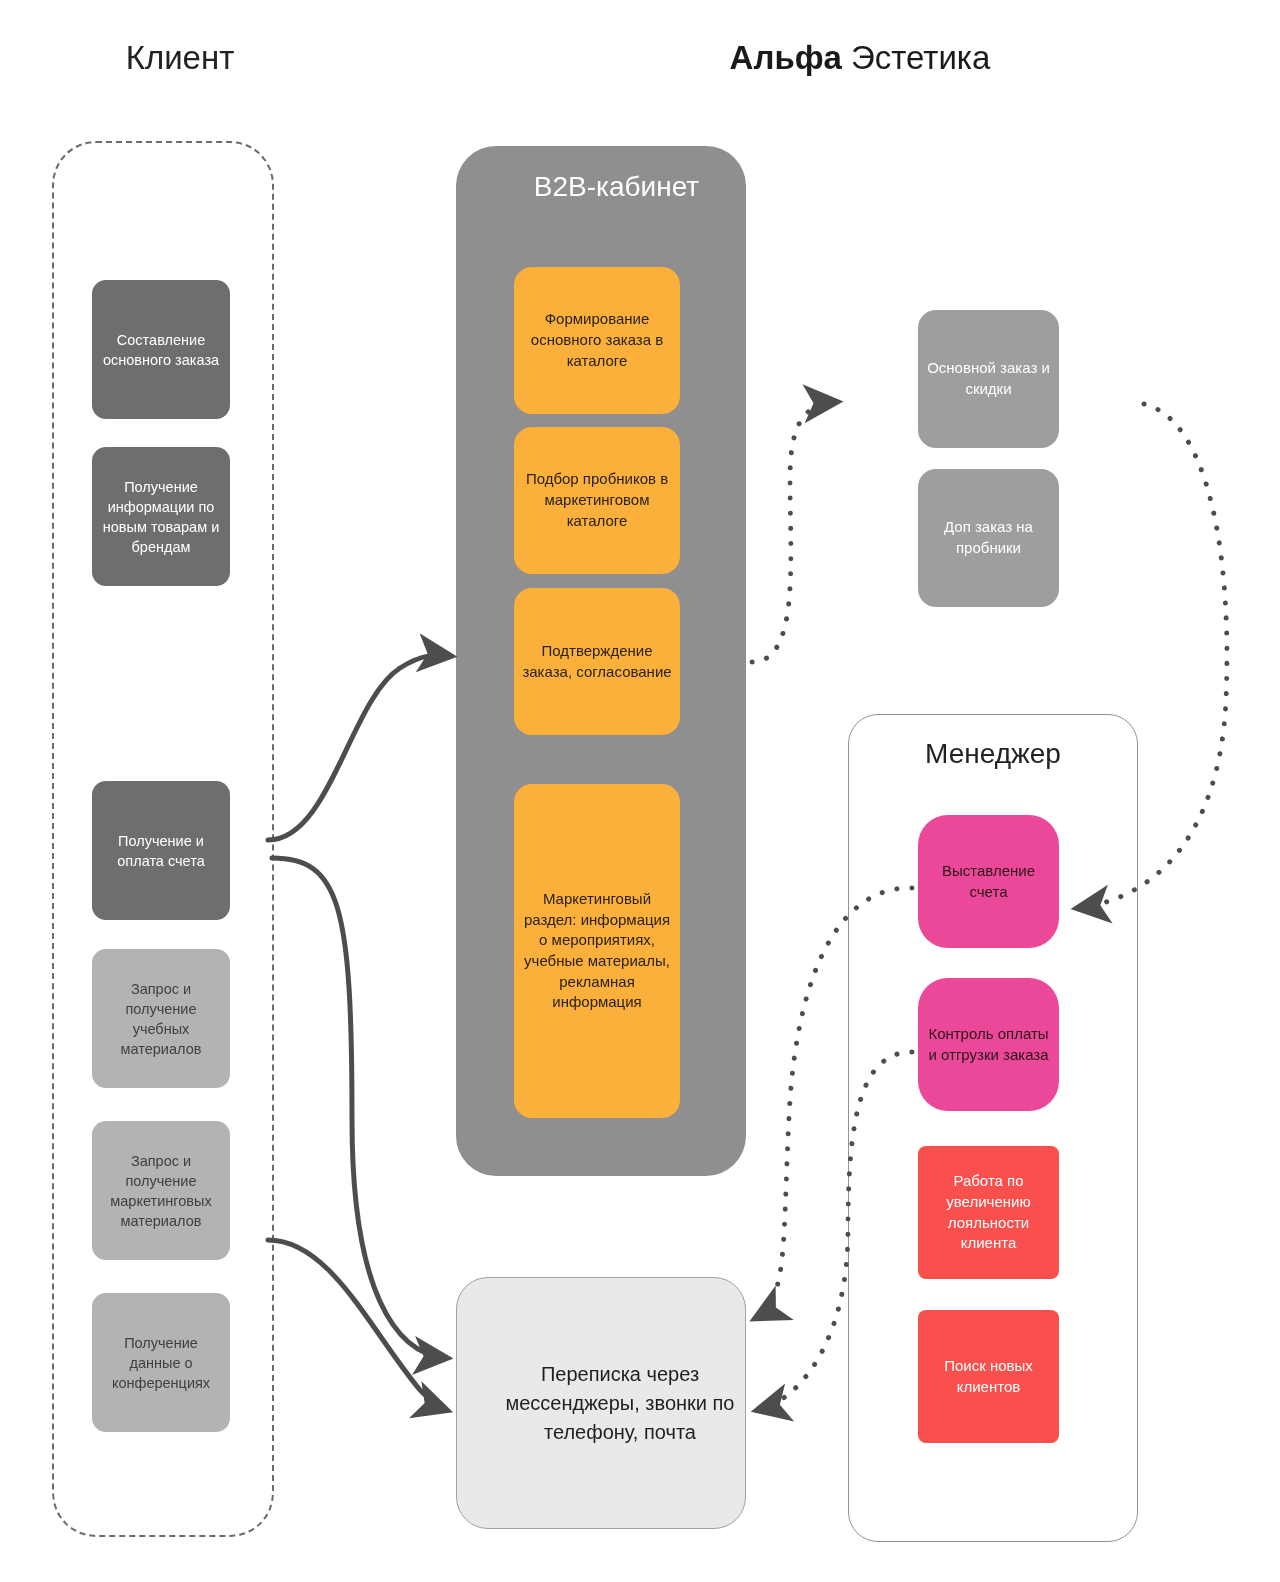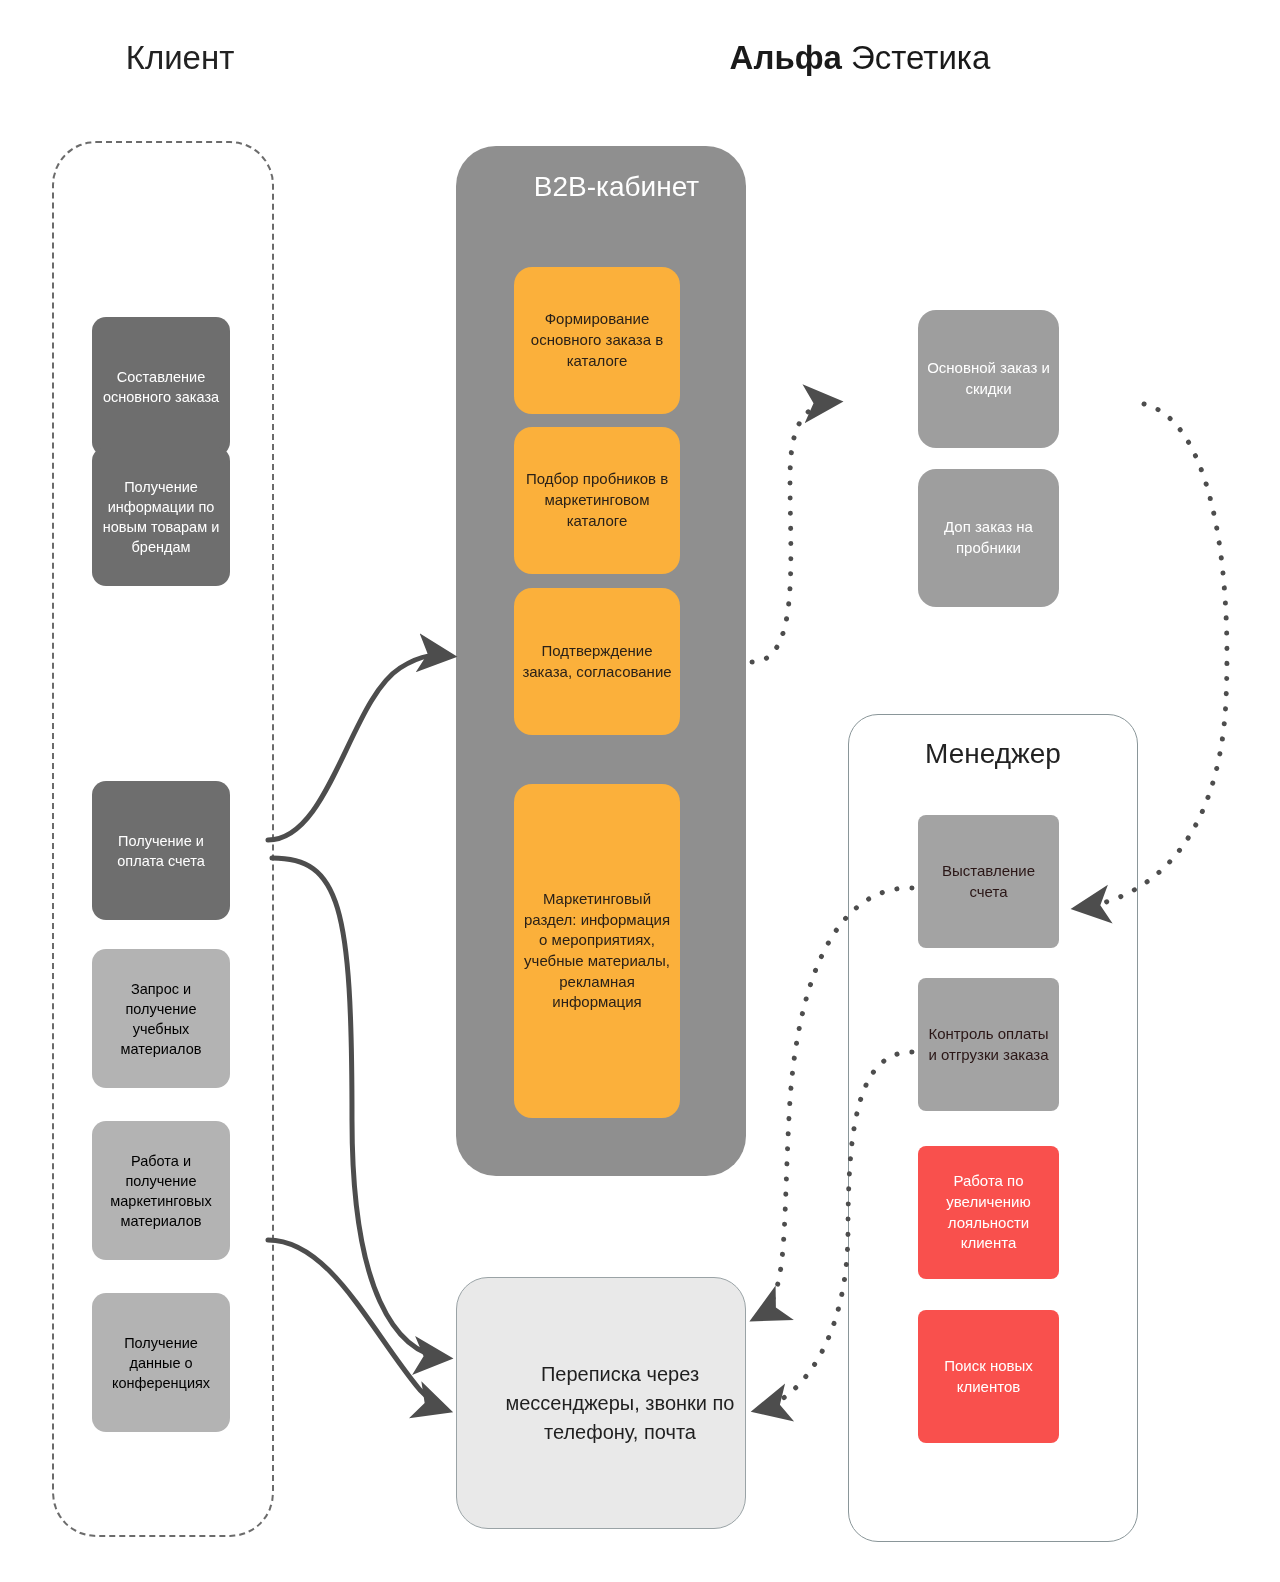--- a/index.html
+++ b/index.html
@@ -97,44 +97,44 @@
   
   .node.client-dark {
     background: #6e6e6e;
     color: #ffffff;
     font-size: 14.5px;
     border-radius: 14px;
   }
   
   .node.client-light {
     background: #b3b3b3;
-    color: #000000;
+    color: #404040;
     font-size: 14.5px;
     border-radius: 14px;
   }
   
   .node.orange {
     background: #fbb03b;
     color: #2a2118;
     font-size: 15px;
     border-radius: 18px;
   }
   
   .node.gray-inner {
     background: #9e9e9e;
     color: #ffffff;
     font-size: 15px;
     border-radius: 18px;
   }
   
   .node.pink {
-    background: #a3a3a3;
+    background: #ec4899;
     color: #2a1616;
     font-size: 15px;
-    border-radius: 8px;
+    border-radius: 30px;
   }
   
   .node.red {
     background: #f9504d;
     color: #ffffff;
     font-size: 15px;
     border-radius: 8px;
   }
   
   .node.messenger {
@@ -157,25 +157,25 @@
 </head>
 <body>
 
 <div id="canvas">
 
   <div class="abs" id="client-title">Клиент</div>
   <div class="abs" id="company-title"><span class="bold">Альфа</span><span> Эстетика</span></div>
 
   <div class="abs" id="client-container"></div>
 
-  <div class="node client-dark abs" style="left:92px; top:280px; width:138px; height:139px;margin-top:37px;">Составление основного заказа</div>
+  <div class="node client-dark abs" style="left:92px; top:280px; width:138px; height:139px;">Составление основного заказа</div>
   <div class="node client-dark abs" style="left:92px; top:447px; width:138px; height:139px;">Получение информации по новым товарам и брендам</div>
   <div class="node client-dark abs" style="left:92px; top:781px; width:138px; height:139px;">Получение и оплата счета</div>
   <div class="node client-light abs" style="left:92px; top:949px; width:138px; height:139px;">Запрос и получение учебных материалов</div>
-  <div class="node client-light abs" style="left:92px; top:1121px; width:138px; height:139px;">Работа и получение маркетинговых материалов</div>
+  <div class="node client-light abs" style="left:92px; top:1121px; width:138px; height:139px;">Запрос и получение маркетинговых материалов</div>
   <div class="node client-light abs" style="left:92px; top:1293px; width:138px; height:139px;">Получение данные о конференциях</div>
 
   <div class="abs" id="b2b-panel">
     <div class="panel-title">B2B-кабинет</div>
   </div>
   <div class="node orange abs" style="left:514px; top:267px; width:166px; height:147px;">Формирование основного заказа в каталоге</div>
   <div class="node orange abs" style="left:514px; top:427px; width:166px; height:147px;">Подбор пробников в маркетинговом каталоге</div>
   <div class="node orange abs" style="left:514px; top:588px; width:166px; height:147px;">Подтверждение заказа, согласование</div>
   <div class="node orange abs" style="left:514px; top:784px; width:166px; height:334px;">Маркетинговый раздел: информация о мероприятиях, учебные материалы, рекламная информация</div>
 

